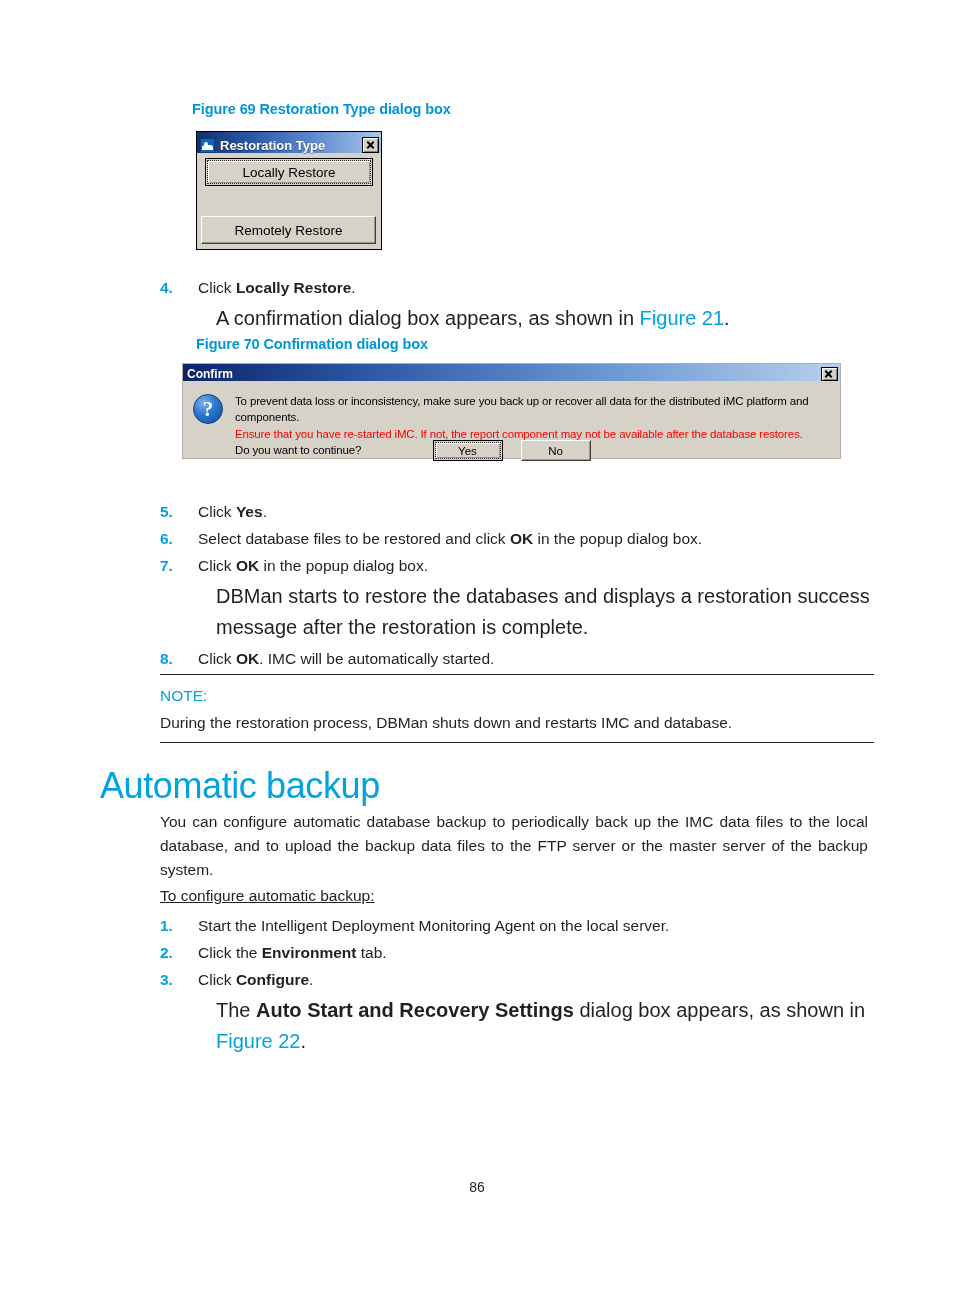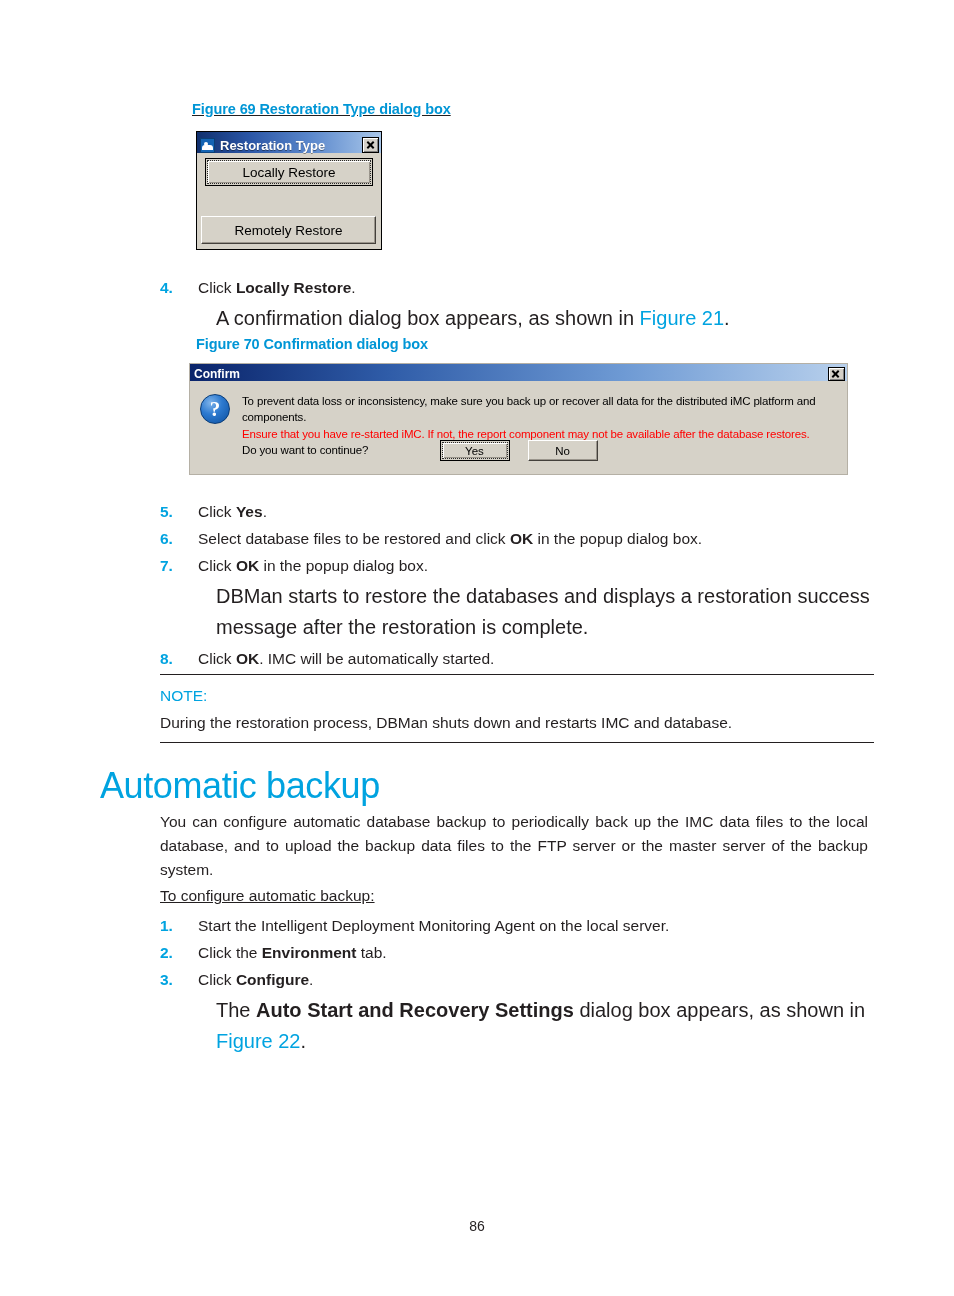--- a/index.html
+++ b/index.html
@@ -223,24 +223,24 @@
     position: absolute;
     left: 4px;
     top: 63px;
     width: 175px;
     height: 28px;
   }
 
   
   #confirm-dialog {
     position: absolute;
-    left: 189px;
+    left: 182px;
     top: 363px;
     width: 659px;
-    height: 112px;
+    height: 96px;
     background: #d6d2c8;
     border: 1px solid #b5b0a5;
     box-sizing: border-box;
   }
   #confirm-dialog .titlebar {
     height: 17px;
     background: linear-gradient(to right, #0a246a 0%, #2f5ca8 30%, #6e9ad4 66%, #b8d0ec 100%);
     padding: 0 2px 0 4px;
   }
   #confirm-dialog .titlebar-title {
@@ -299,33 +299,33 @@
   }
   .confirm-buttons .w-btn {
     width: 70px;
     height: 21px;
     font-size: 11.5px;
   }
 
   .page-number {
     position: absolute;
     left: 0;
-    top: 1218px;
+    top: 1179px;
     width: 954px;
     text-align: center;
     font-size: 14px;
     color: #231f20;
   }
 </style>
 </head>
 <body>
 
 <div class="page">
 
-  <div style="position:absolute;left:192px;top:100px;text-decoration:underline;">
+  <div style="position:absolute;left:192px;top:100px;">
     <span class="fig-caption">Figure 69 Restoration Type dialog box</span>
   </div>
 
   <div class="win-dialog" id="restoration-dialog">
     <div class="titlebar">
       <span class="app-icon"></span>
       <span class="titlebar-title">Restoration Type</span>
       <span class="close-btn"></span>
     </div>
     <div class="dlg-body">

